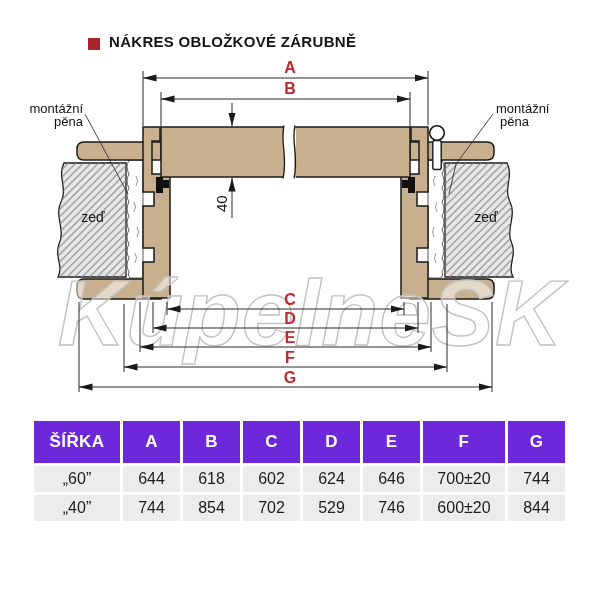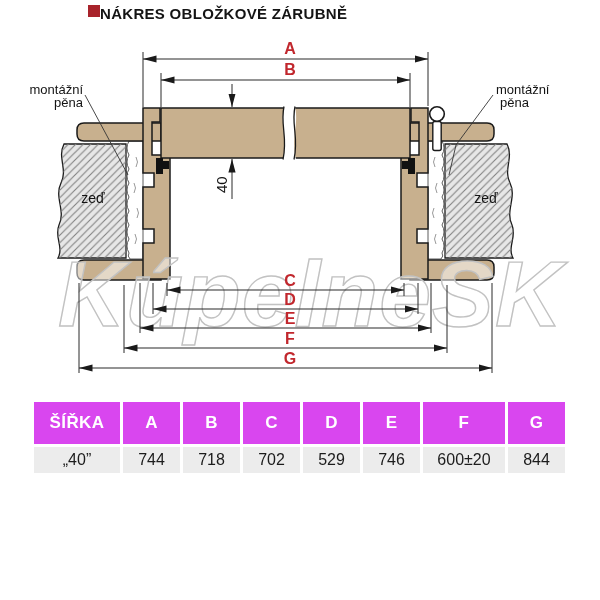--- a/index.html
+++ b/index.html
@@ -1,36 +1,36 @@
 <!DOCTYPE html>
 <html><head>
 <meta charset="utf-8">
 <style>
   html,body{margin:0;padding:0;}
   body{width:600px;height:600px;background:#fff;overflow:hidden;
        font-family:"Liberation Sans",sans-serif;}
-  .header{display:flex;align-items:flex-start;padding:5px 0 0 88px;height:26px;}
+  .header{display:flex;align-items:flex-end;gap:9px;padding:24px 0 0 88px;height:26px;}
   .bullet{width:12px;height:12px;background:#a8232b;flex:0 0 auto;}
   .title{font-weight:bold;font-size:15px;color:#141414;letter-spacing:.3px;white-space:nowrap;}
   svg{display:block;}
   svg text{font-family:"Liberation Sans",sans-serif;}
   .dim-letter{fill:#c1272d;font-weight:bold;font-size:16px;text-anchor:middle;}
   .lbl{font-size:13px;fill:#131313;}
   .wall-lbl{font-size:14px;fill:#131313;text-anchor:middle;}
   .tk{fill:#c8b08e;stroke:#1a1a1a;stroke-width:1.5;}
   .thin{stroke:#2a2a2a;stroke-width:1;fill:none;}
   .dimline{stroke:#2a2a2a;stroke-width:1.2;fill:none;}
   .leader{stroke:#333;stroke-width:.9;fill:none;}
   .foam{fill:#fff;stroke:#4a4a4a;stroke-width:.9;}
   .foam-tex{stroke:#9a9a9a;stroke-width:1;fill:none;}
   .wm{font-size:93px;font-style:italic;font-weight:bold;letter-spacing:1px;
       fill:rgba(255,255,255,.5);stroke:#c2c2c2;stroke-width:1.4;}
   table{border-collapse:separate;border-spacing:3px;table-layout:fixed;
         width:537px;margin:2px 0 0 31px;}
-  th{background:#d946ef;color:#fff;font-size:17px;font-weight:bold;height:40px;
+  th{background:#6d28d9;color:#fff;font-size:17px;font-weight:bold;height:40px;
      text-align:center;letter-spacing:.4px;}
   td{background:#ececec;color:#1c1c1c;font-size:16px;height:24px;text-align:center;}
 </style>
 </head>
 <body>
 
 <div class="header">
   <div class="bullet"></div>
   <div class="title">NÁKRES OBLOŽKOVÉ ZÁRUBNĚ</div>
 </div>
@@ -147,23 +147,33 @@
         <th>B</th>
         <th>C</th>
         <th>D</th>
         <th>E</th>
         <th>F</th>
         <th>G</th>
       </tr>
     </thead>
   <tbody id="tbody">
       <tr>
+        <td>„60”</td>
+        <td>644</td>
+        <td>618</td>
+        <td>602</td>
+        <td>624</td>
+        <td>646</td>
+        <td>700±20</td>
+        <td>744</td>
+      </tr>
+      <tr>
         <td>„40”</td>
         <td>744</td>
-        <td>718</td>
+        <td>854</td>
         <td>702</td>
         <td>529</td>
         <td>746</td>
         <td>600±20</td>
         <td>844</td>
       </tr>
     </tbody>
 </table>
 
 </body></html>

